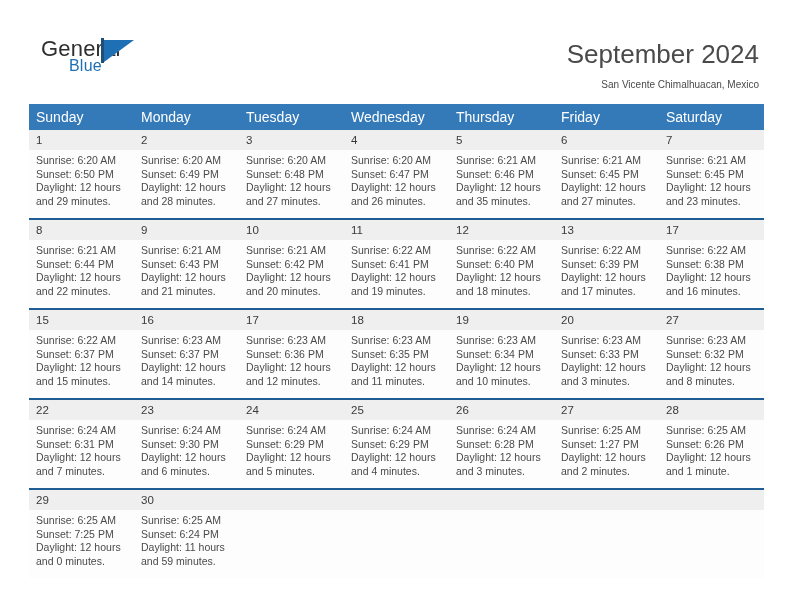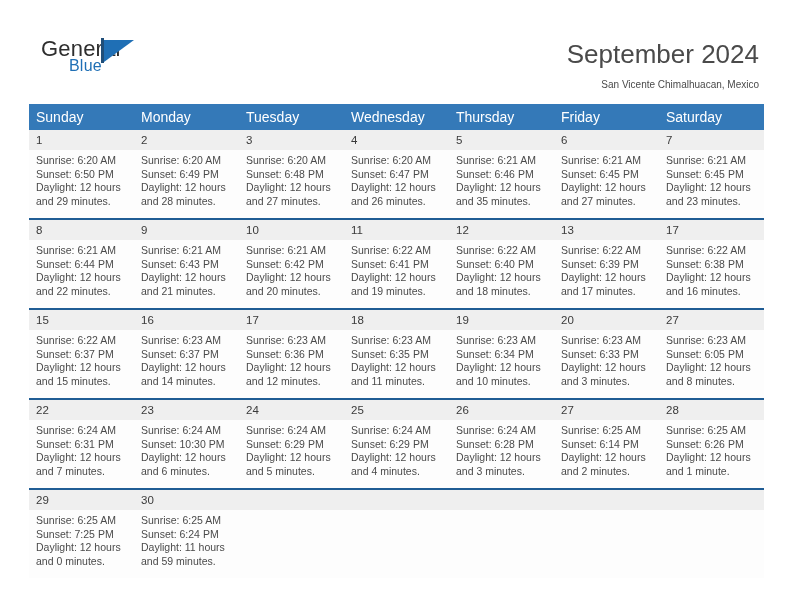--- a/index.html
+++ b/index.html
@@ -406,21 +406,21 @@
                 <div>Daylight: 12 hours</div>
                 <div>and 3 minutes.</div>
               </div>
             </div>
           </td>
           <td>
             <div class="cell filled">
               <div class="daynum"><span>27</span></div>
               <div class="lines">
                 <div>Sunrise: 6:23 AM</div>
-                <div>Sunset: 6:05 PM</div>
+                <div>Sunset: 6:32 PM</div>
                 <div>Daylight: 12 hours</div>
                 <div>and 8 minutes.</div>
               </div>
             </div>
           </td>
         </tr>
         <tr class="week-row">
           <td>
             <div class="cell filled">
               <div class="daynum"><span>22</span></div>
@@ -430,21 +430,21 @@
                 <div>Daylight: 12 hours</div>
                 <div>and 7 minutes.</div>
               </div>
             </div>
           </td>
           <td>
             <div class="cell filled">
               <div class="daynum"><span>23</span></div>
               <div class="lines">
                 <div>Sunrise: 6:24 AM</div>
-                <div>Sunset: 10:30 PM</div>
+                <div>Sunset: 9:30 PM</div>
                 <div>Daylight: 12 hours</div>
                 <div>and 6 minutes.</div>
               </div>
             </div>
           </td>
           <td>
             <div class="cell filled">
               <div class="daynum"><span>24</span></div>
               <div class="lines">
                 <div>Sunrise: 6:24 AM</div>
@@ -474,21 +474,21 @@
                 <div>Daylight: 12 hours</div>
                 <div>and 3 minutes.</div>
               </div>
             </div>
           </td>
           <td>
             <div class="cell filled">
               <div class="daynum"><span>27</span></div>
               <div class="lines">
                 <div>Sunrise: 6:25 AM</div>
-                <div>Sunset: 6:14 PM</div>
+                <div>Sunset: 1:27 PM</div>
                 <div>Daylight: 12 hours</div>
                 <div>and 2 minutes.</div>
               </div>
             </div>
           </td>
           <td>
             <div class="cell filled">
               <div class="daynum"><span>28</span></div>
               <div class="lines">
                 <div>Sunrise: 6:25 AM</div>

